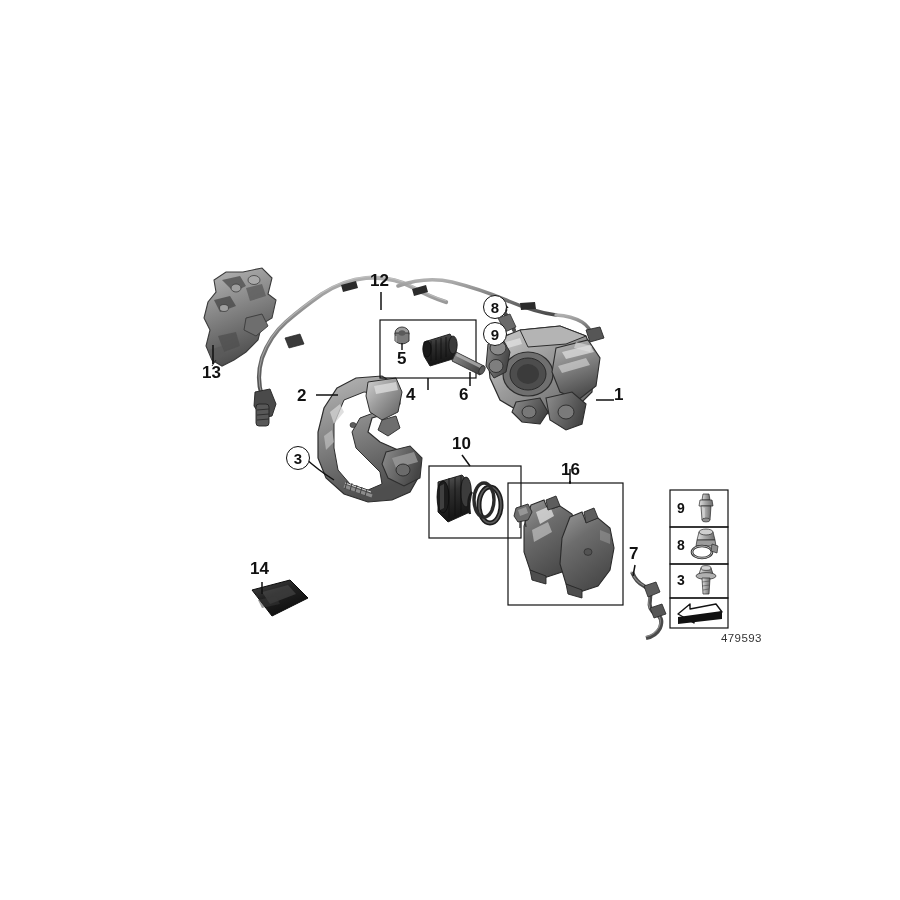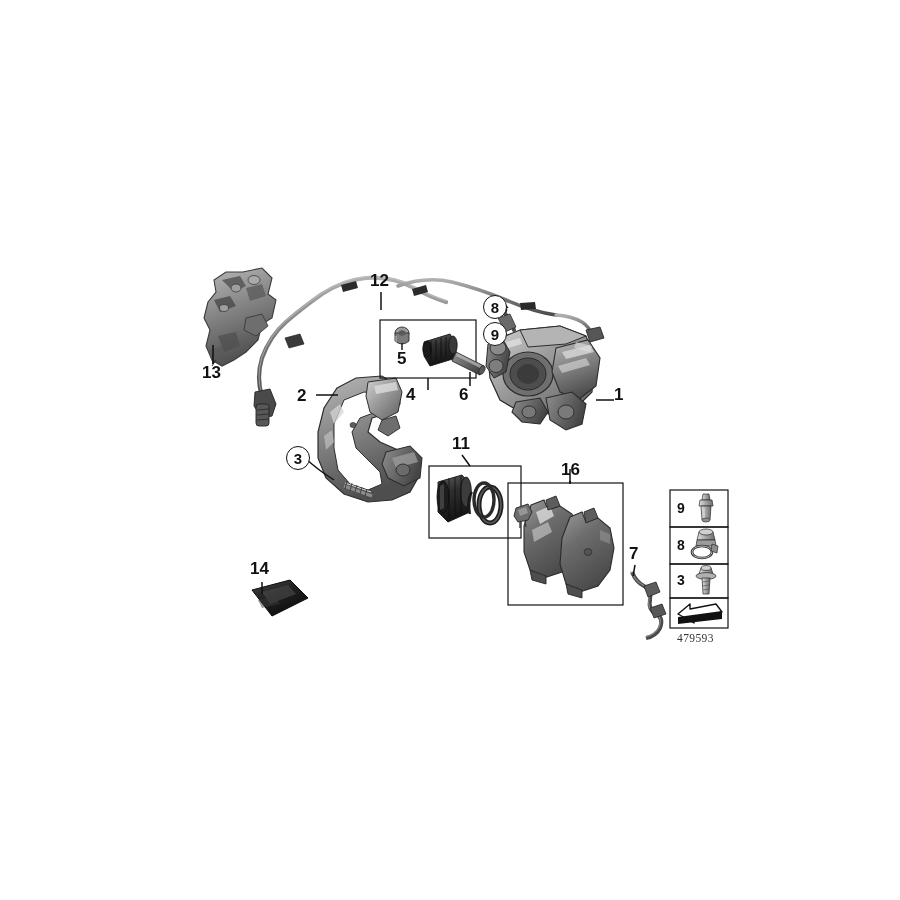--- a/index.html
+++ b/index.html
@@ -57,25 +57,26 @@
   .legend-num {
     position: absolute;
     font-family: "Liberation Sans", sans-serif;
     font-weight: bold;
     font-size: 14px;
     color: #111111;
     user-select: none;
   }
   .diagram-id {
     position: absolute;
-    font-family: Liberation Serif, serif;
+    font-family: Liberation Sans, sans-serif;
     font-size: 11.5px;
     color: #333333;
     letter-spacing: 0.4px;
     user-select: none;
+    margin-left: 44px;
   }
 </style>
 </head>
 <body>
 
 <div id="stage">
 
   <svg id="artboard" viewBox="0 0 900 900" xmlns="http://www.w3.org/2000/svg">
     <defs>
       <linearGradient id="gMetalA" x1="0" y1="0" x2="1" y2="1">
@@ -376,21 +377,21 @@
       </g>
     </g>
   </svg>
 
   <div class="callout-num" style="left:614px; top:386px;">1</div>
   <div class="callout-num" style="left:297px; top:387px;">2</div>
   <div class="callout-num" style="left:406px; top:386px;">4</div>
   <div class="callout-num" style="left:397px; top:350px;">5</div>
   <div class="callout-num" style="left:459px; top:386px;">6</div>
   <div class="callout-num" style="left:629px; top:545px;">7</div>
-  <div class="callout-num" style="left:452px; top:435px;">11</div>
+  <div class="callout-num" style="left:452px; top:435px;">10</div>
   <div class="callout-num" style="left:561px; top:461px;">16</div>
   <div class="callout-num" style="left:370px; top:272px;">12</div>
   <div class="callout-num" style="left:202px; top:364px;text-align:center;">13</div>
   <div class="callout-num" style="left:250px; top:560px;">14</div>
 
   <div class="callout-circled" style="left:286px; top:446px;">3</div>
   <div class="callout-circled" style="left:483px; top:295px;">8</div>
   <div class="callout-circled" style="left:483px; top:322px;">9</div>
 
   <div class="legend-num" style="left:677px; top:500px;">9</div>

